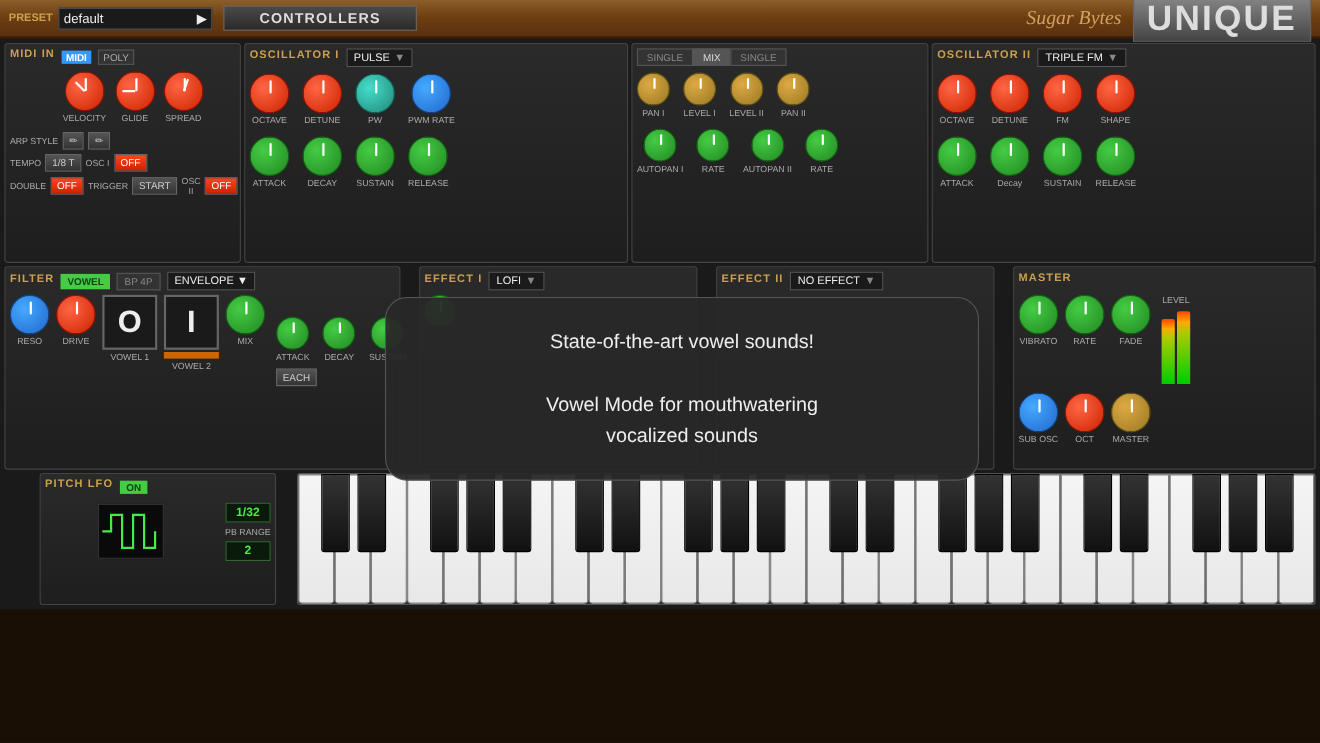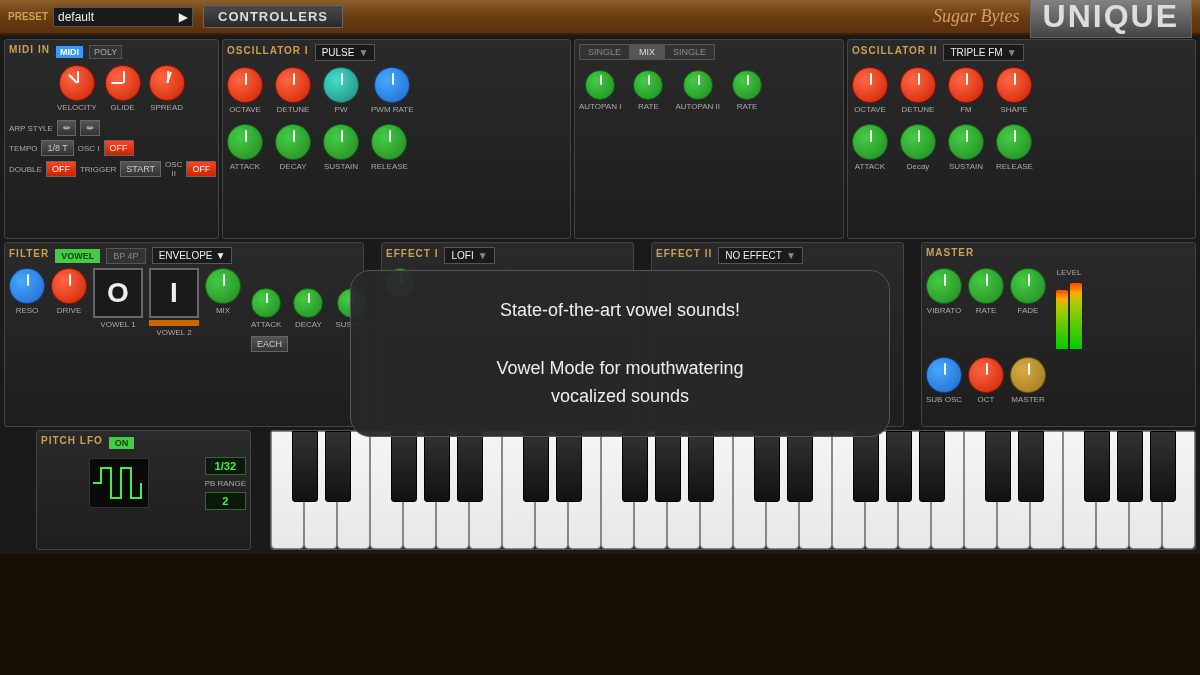--- a/index.html
+++ b/index.html
@@ -47,21 +47,21 @@
       align-items: center;
       justify-content: space-between;
     }
 
     .controllers-btn {
       background: linear-gradient(180deg, #4a4a4a 0%, #2a2a2a 100%);
       border: 1px solid #666;
       color: #ddd;
       font-size: 13px;
       font-weight: bold;
-      padding: 3px 14px;
+      padding: 3px 32px;
       margin-left: 10px;
       cursor: pointer;
       letter-spacing: 1px;
     }
 
     .logo-area {
       margin-left: auto;
       display: flex;
       align-items: center;
       gap: 10px;
@@ -606,20 +606,38 @@
             <span class="knob-label">RELEASE</span>
           </div>
         </div>
       </div>
 
       <div class="panel mix-panel">
         <div class="mix-header">
           <div class="mix-tab">SINGLE</div>
           <div class="mix-tab active">MIX</div>
           <div class="mix-tab">SINGLE</div>
+        </div>
+        <div class="knob-row-labeled">
+          <div class="knob-group">
+            <div class="knob knob-gold knob-sm"></div>
+            <span class="knob-label">PAN I</span>
+          </div>
+          <div class="knob-group">
+            <div class="knob knob-gold knob-sm"></div>
+            <span class="knob-label">LEVEL I</span>
+          </div>
+          <div class="knob-group">
+            <div class="knob knob-gold knob-sm"></div>
+            <span class="knob-label">LEVEL II</span>
+          </div>
+          <div class="knob-group">
+            <div class="knob knob-gold knob-sm"></div>
+            <span class="knob-label">PAN II</span>
+          </div>
         </div>
         <div class="knob-row-labeled" style="margin-top:10px">
           <div class="knob-group">
             <div class="knob knob-green knob-sm"></div>
             <span class="knob-label">AUTOPAN I</span>
           </div>
           <div class="knob-group">
             <div class="knob knob-green knob-sm"></div>
             <span class="knob-label">RATE</span>
           </div>

